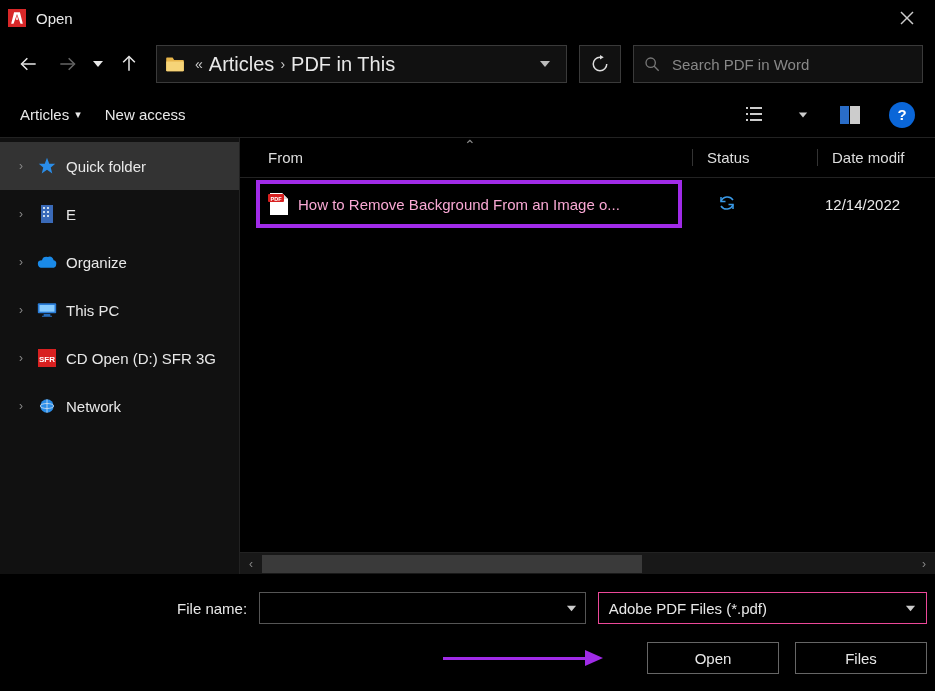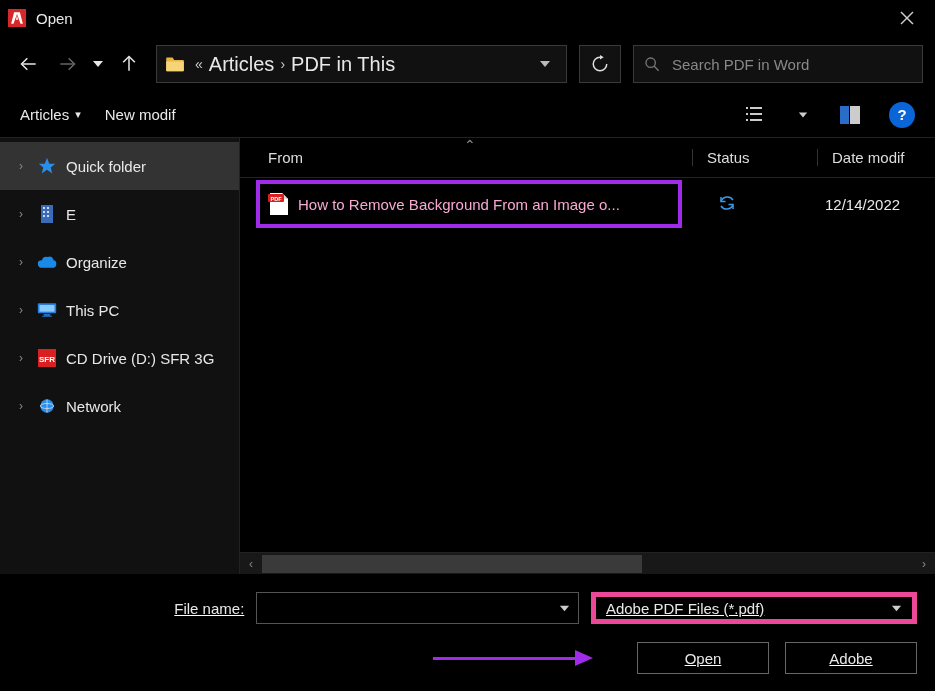--- a/index.html
+++ b/index.html
@@ -215,22 +215,21 @@
   display:flex; align-items:center; justify-content:center;
   color:#888; font-size:12px;
   cursor:pointer;
 }
 .hscroll-track { flex:1; height: 100%; position:relative; }
 .hscroll-thumb { position:absolute; left:0; top:2px; height:18px; width:380px; background:#3a3a3a; }
 
 .footer {
   height: 113px;
   background: #000;
-  padding: 18px 18px 0 18px;
-  text-decoration: underline;
+  padding: 18px 8px 0 18px;
 }
 .footer-row1 {
   display:flex;
   align-items:center;
   gap: 12px;
   height: 32px;
 }
 .fn-label { width: 240px; text-align:right; color:#e8e8e8; font-size:15px; }
 .fn-input-wrap {
   position: relative;
@@ -240,21 +239,21 @@
   background: #000;
   display:flex;
   align-items:center;
 }
 .fn-input { flex:1; background:transparent; border:none; padding: 0 8px; color:#fff; outline:none; font-size:15px;}
 .fn-caret { width: 26px; height:100%; display:flex;align-items:center;justify-content:center; cursor:pointer;}
 .fn-caret svg { width:11px; height:11px; fill:#ccc; }
 .ft-select {
   width: 344px;
   height: 32px;
-  border: 5px solid #ec4899;
+  border: 1px solid #ec4899;
   display:flex;
   align-items:center;
   padding: 0 10px;
   font-size:15px;
   color:#e8e8e8;
   cursor:pointer;
 }
 .ft-select-text { flex:1; }
 .footer-row2 {
   display:flex;
@@ -372,21 +371,21 @@
     <input class="search-input" placeholder="Search PDF in Word" style="">
   </div>
 </div>
 
 <div class="toolbar2">
   <div class="tb-btn">
     <span>Articles</span>
     <span class="caret">▾</span>
   </div>
   <div class="tb-btn">
-    <span>New modif</span>
+    <span>New access</span>
   </div>
   <div class="tb-spacer"></div>
   <div class="view-btn">
     <svg width="20" height="18" viewBox="0 0 20 18">
       <rect x="0" y="1" width="2" height="2" fill="#ccc"></rect>
         <rect x="4" y="1" width="12" height="2" fill="#ccc"></rect>
       <rect x="0" y="7" width="2" height="2" fill="#ccc"></rect>
         <rect x="4" y="7" width="12" height="2" fill="#ccc"></rect>
       <rect x="0" y="13" width="2" height="2" fill="#ccc"></rect>
         <rect x="4" y="13" width="12" height="2" fill="#ccc"></rect>
@@ -455,21 +454,21 @@
       <span class="side-label">This PC</span>
     </div>
     <div class="side-item">
       <span class="side-chevron">›</span>
       <span class="side-icon">
         <svg width="18" height="18" viewBox="0 0 18 18">
             <rect width="18" height="18" fill="#d82020"></rect>
             <text x="9" y="13" text-anchor="middle" fill="#fff" font-size="8" font-weight="bold" font-family="Arial">SFR</text>
           </svg>
       </span>
-      <span class="side-label">CD Drive (D:) SFR 3G</span>
+      <span class="side-label">CD Open (D:) SFR 3G</span>
     </div>
     <div class="side-item">
       <span class="side-chevron">›</span>
       <span class="side-icon">
         <svg width="20" height="16" viewBox="0 0 24 18">
             <circle cx="12" cy="9" r="8" fill="#2a8de8"></circle>
             <ellipse cx="12" cy="9" rx="8" ry="3" fill="none" stroke="#cde" stroke-width="1"></ellipse>
             <line x1="12" y1="1" x2="12" y2="17" stroke="#cde"></line>
           </svg>
       </span>
@@ -539,15 +538,15 @@
           <polygon points="1,3 11,3 6,9" fill="#ccc"></polygon>
         </svg>
     </div>
   </div>
   <div class="footer-row2">
     <div class="ann-arrow">
       <div class="ann-arrow-line"></div>
       <div class="ann-arrow-head"></div>
     </div>
     <div class="dlg-btn">Open</div>
-    <div class="dlg-btn">Adobe</div>
+    <div class="dlg-btn">Files</div>
   </div>
 </div>
 
 </body></html>

